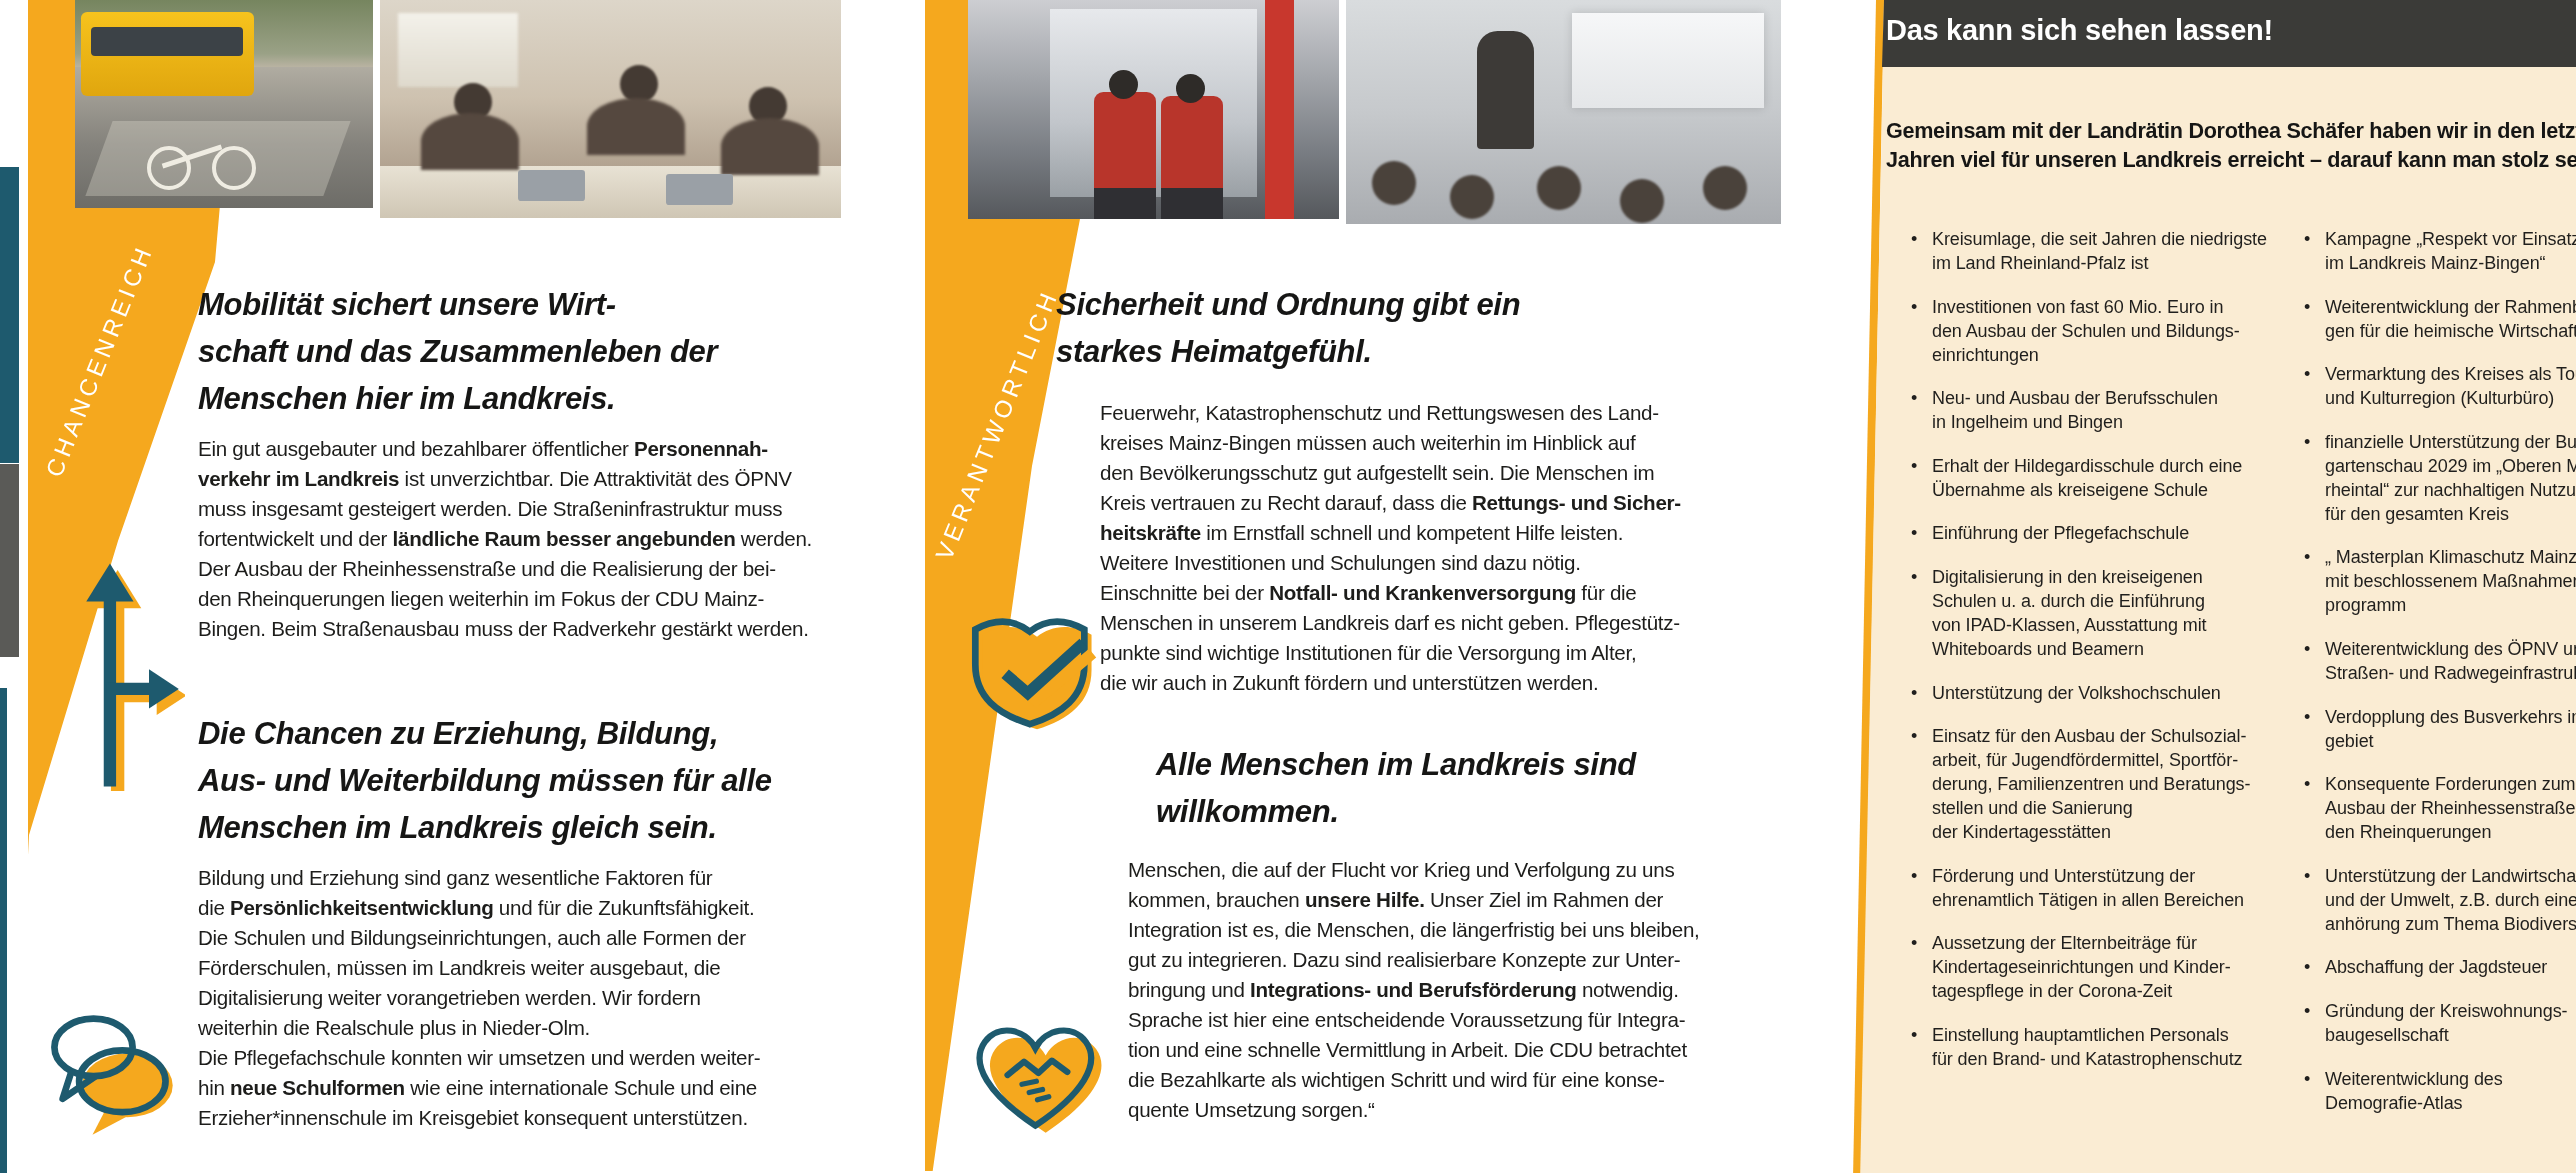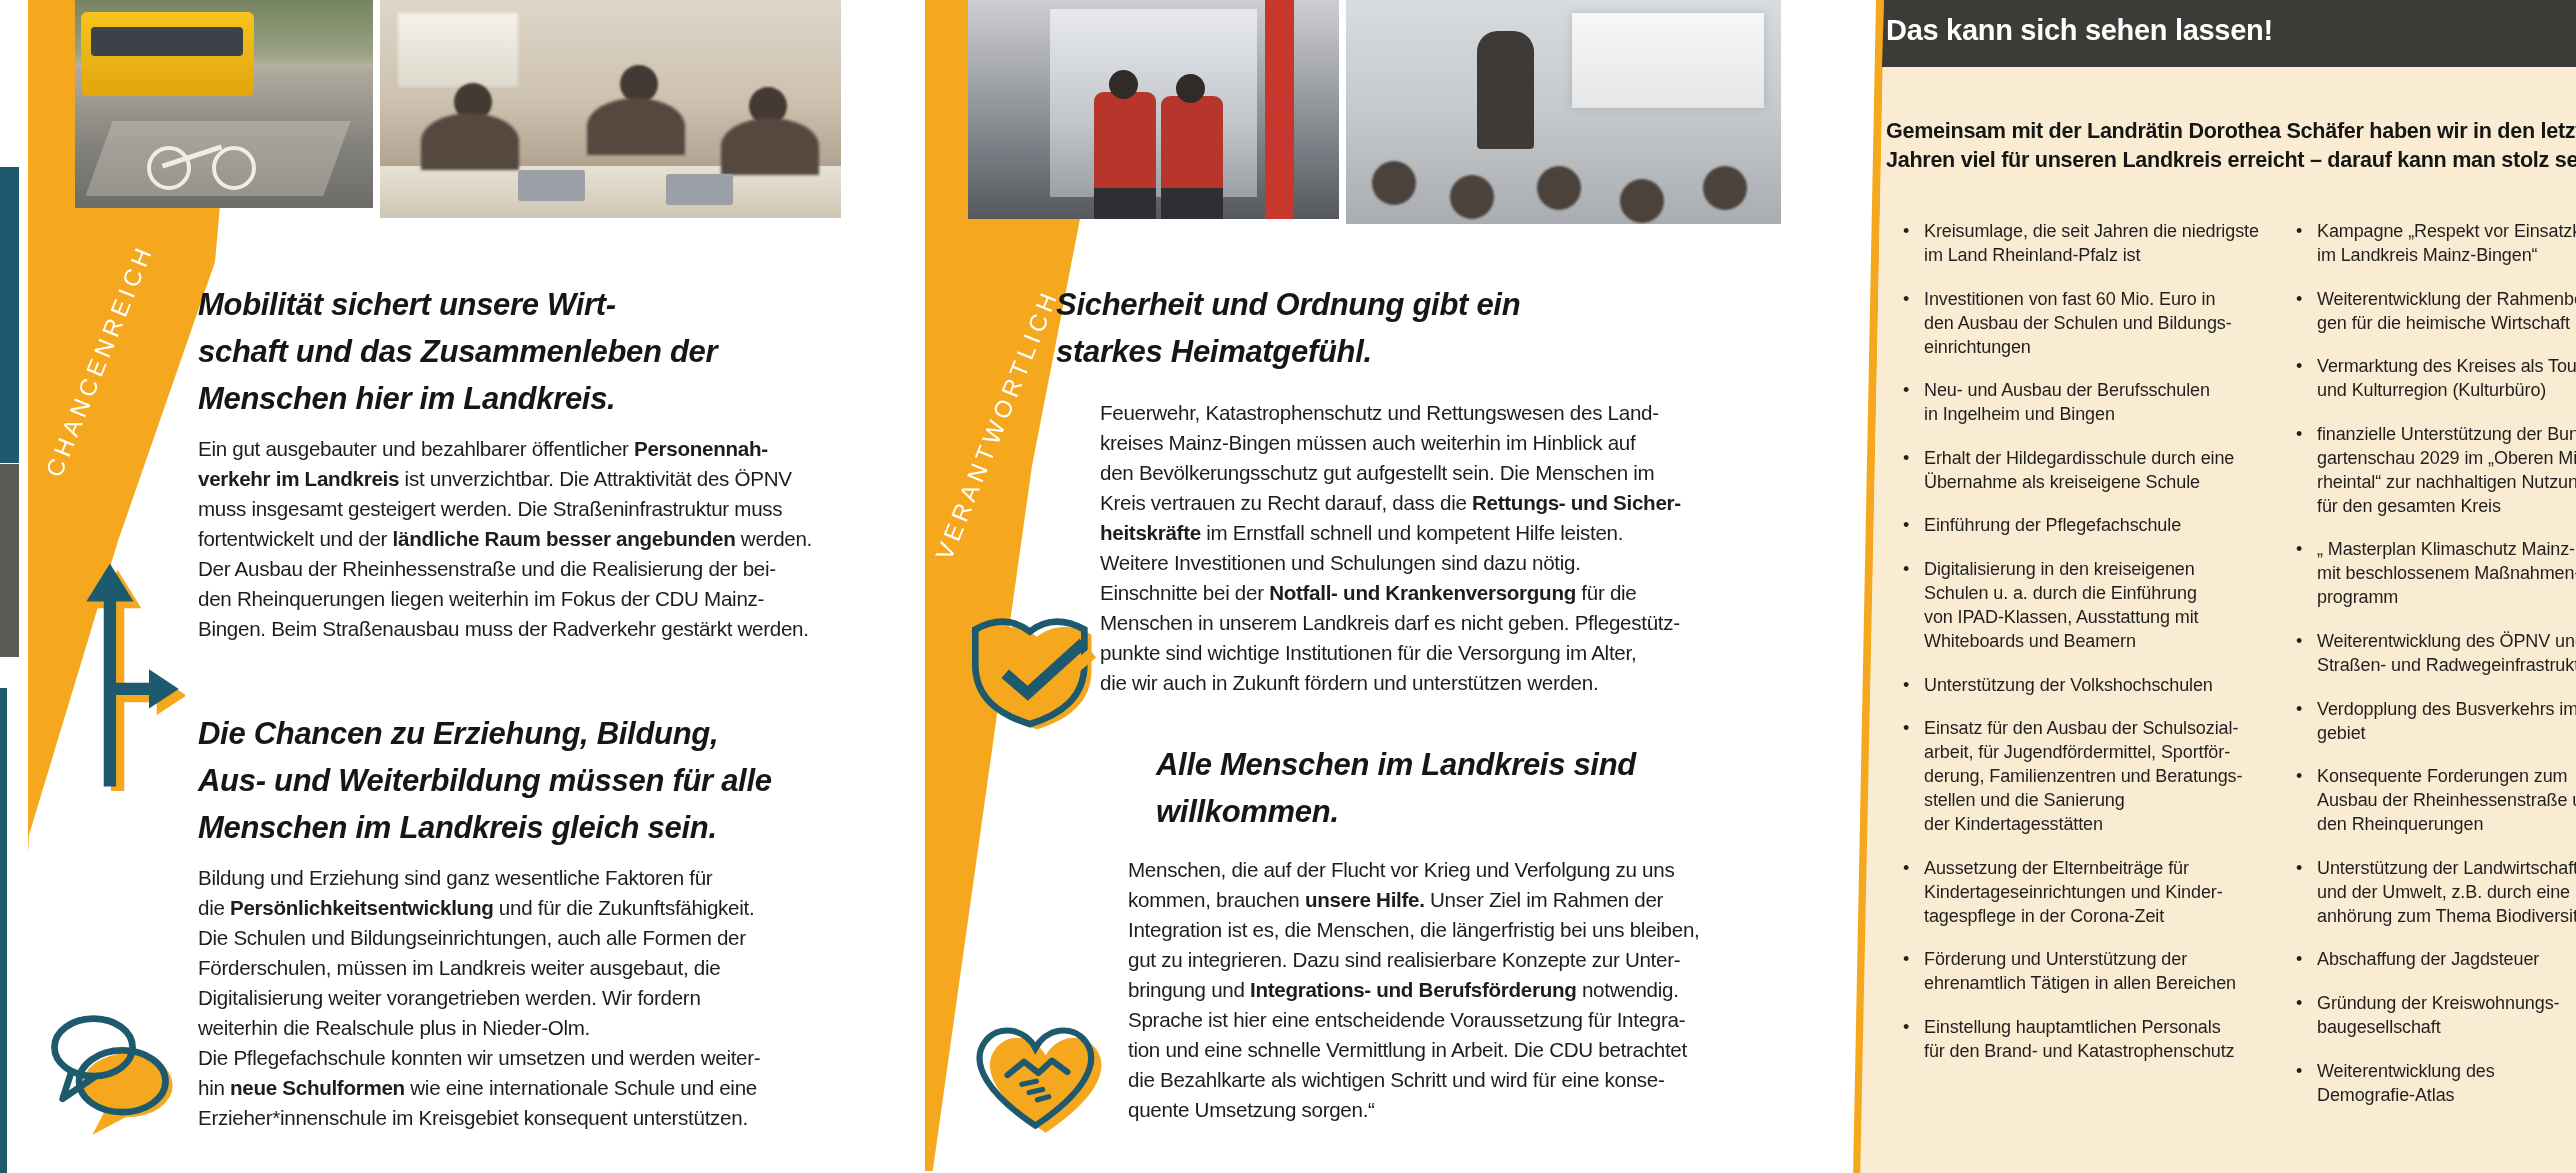--- a/index.html
+++ b/index.html
@@ -87,21 +87,21 @@
   
   .orange-sliver{left:1851px;top:0;width:36px;height:1174px;background:#f5a81e;
     clip-path:polygon(25px 0,33px 0,10.3px 1174px,2.1px 1174px);}
   .dark-bar{left:1854px;top:0;width:885px;height:67px;background:#3b3b38;
     clip-path:polygon(30px 0,885px 0,885px 67px,28px 67px);}
   .bar-title{left:1886px;top:14.4px;width:773px;font-size:29px;font-weight:700;color:#ffffff;letter-spacing:-0.3px;}
   .cream{left:1854px;top:67px;width:885px;height:1107px;background:#faecd3;
     clip-path:polygon(29px 0,885px 0,885px 1107px,6.2px 1107px);}
   .intro{left:1886px;top:116px;width:819px;font-size:21.6px;line-height:29px;font-weight:700;letter-spacing:-0.3px;color:#161615;}
 
-  .bullets{position:absolute;margin:0;padding:0;list-style:none;}
+  .bullets{position:absolute;margin:8px;padding:0;list-style:none;}
   .bullets.c1{left:1901px;top:219px;width:373px;}
   .bullets.c2{left:2294px;top:219px;width:363px;}
   .bullets li{
     position:relative;margin:0 0 19.6px 0;padding-left:23px;
     font-size:18px;line-height:24px;letter-spacing:-0.1px;color:#201f1d;white-space:pre-line;
   }
   .bullets li::before{content:"\2022";position:absolute;left:2.1px;top:0;}
 </style>
 </head>
 <body>
@@ -276,25 +276,25 @@
       <li>Digitalisierung in den kreiseigenen
 Schulen u. a. durch die Einführung
 von IPAD-Klassen, Ausstattung mit
 Whiteboards und Beamern</li>
       <li>Unterstützung der Volkshochschulen</li>
       <li>Einsatz für den Ausbau der Schulsozial-
 arbeit, für Jugendfördermittel, Sportför-
 derung, Familienzentren und Beratungs-
 stellen und die Sanierung
 der Kindertagesstätten</li>
+      <li>Förderung und Unterstützung der
+ehrenamtlich Tätigen in allen Bereichen</li>
       <li>Aussetzung der Elternbeiträge für
 Kindertageseinrichtungen und Kinder-
 tagespflege in der Corona-Zeit</li>
-      <li>Förderung und Unterstützung der
-ehrenamtlich Tätigen in allen Bereichen</li>
       <li>Einstellung hauptamtlichen Personals
 für den Brand- und Katastrophenschutz</li>
     </ul>
 
   <ul class="bullets c2">
 
   <li>Kampagne „Respekt vor Einsatzkräften
 im Landkreis Mainz-Bingen“</li>
       <li>Weiterentwicklung der Rahmenbedingun-
 gen für die heimische Wirtschaft</li>

